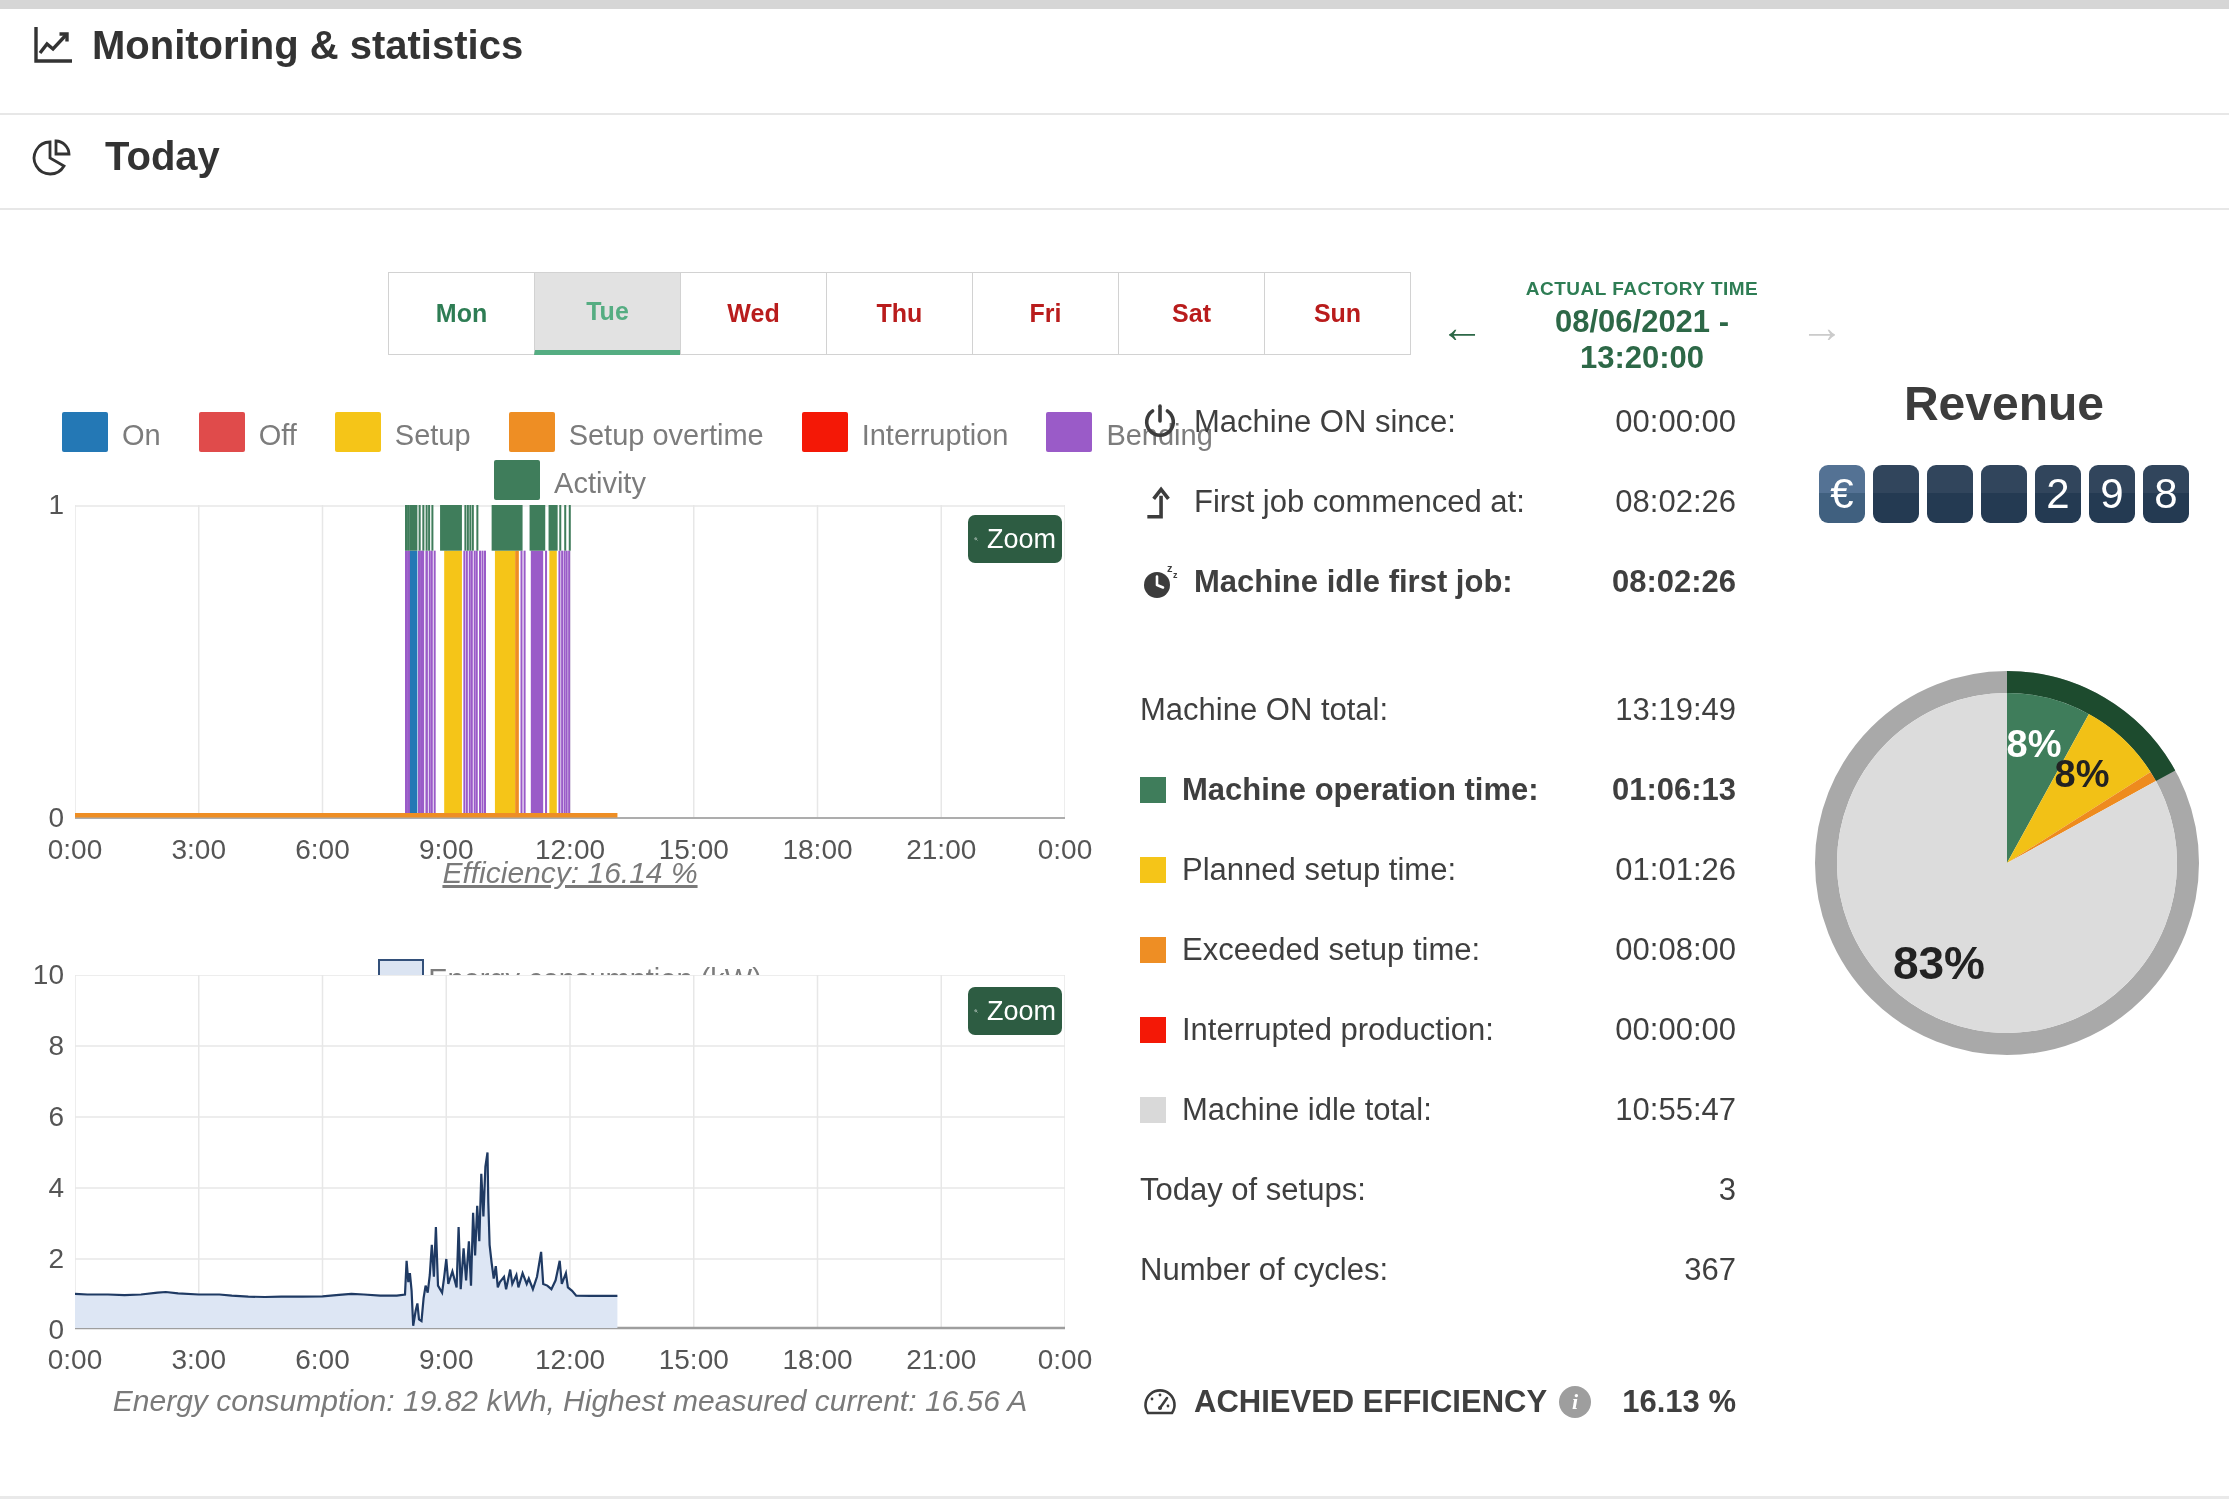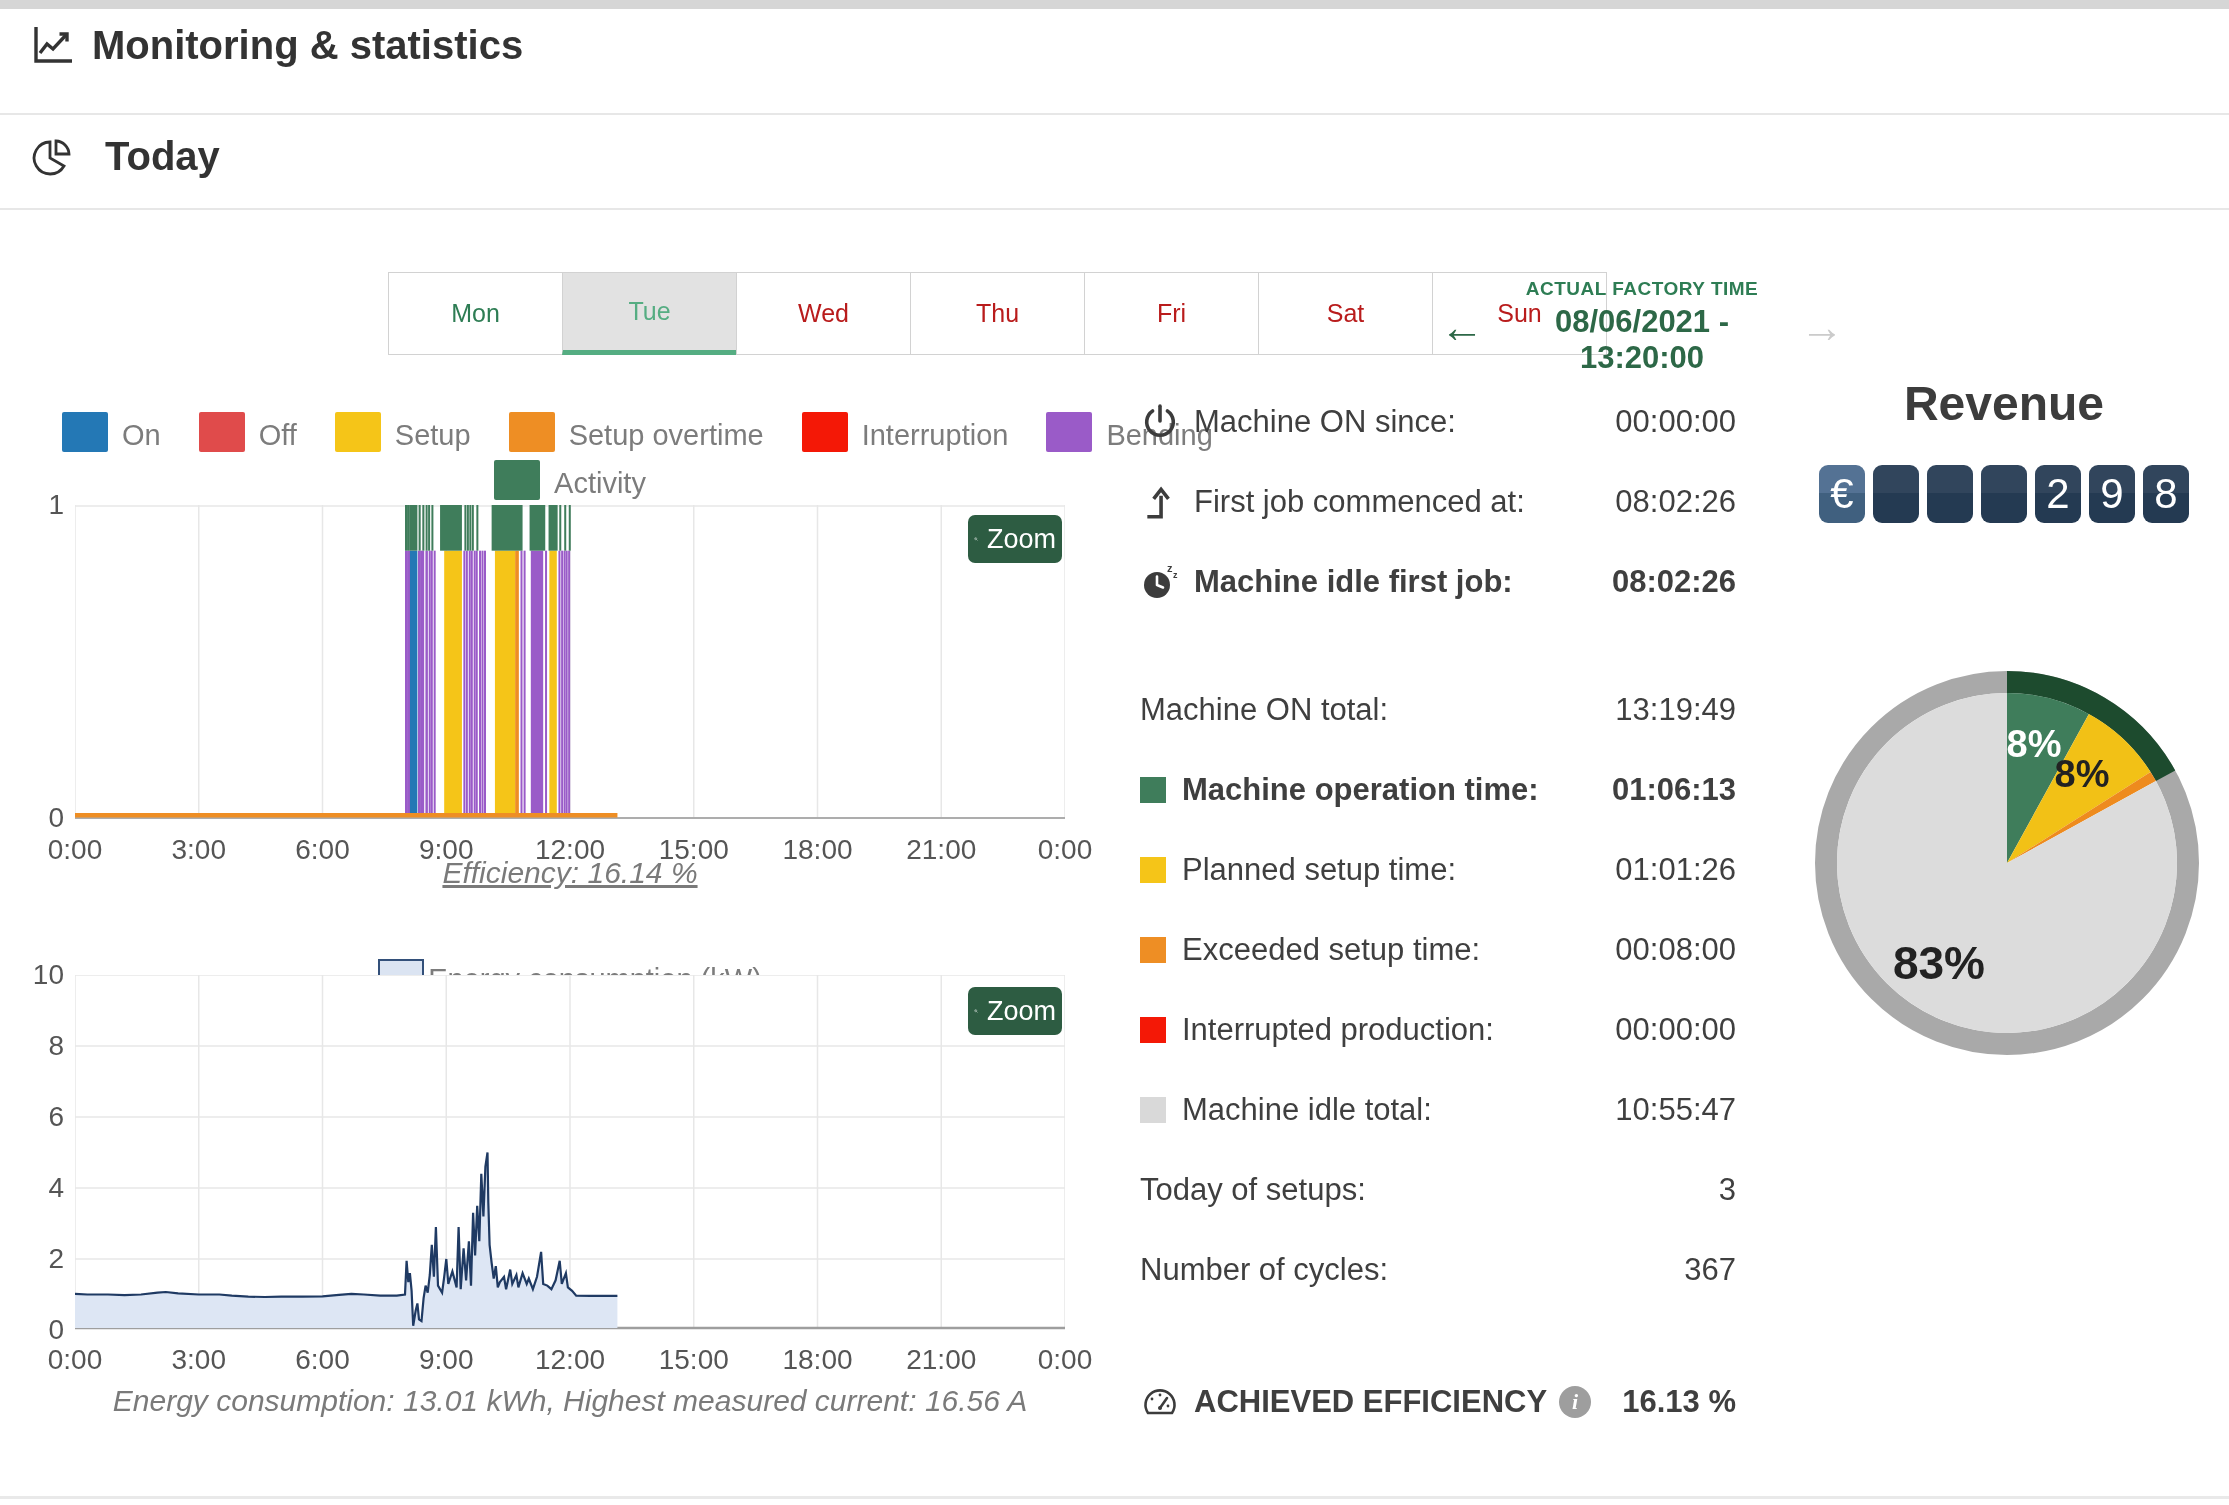--- a/index.html
+++ b/index.html
@@ -9,22 +9,22 @@
   
   #top-strip{left:0;top:0;width:2229px;height:9px;background:#d6d6d6;}
   .divider{left:0;width:2229px;height:2px;background:#e7e7e7;}
   
   #page-header{left:30px;top:22px;display:flex;align-items:center;gap:16px;}
   #page-title{font-size:40px;font-weight:bold;color:#333;}
   #section-header{left:32px;top:134px;display:flex;align-items:center;gap:31px;}
   #section-title{font-size:40px;font-weight:bold;color:#333;}
   
   #tabs{left:388px;top:272px;display:flex;}
-  .tab{width:175px;height:83px;box-sizing:border-box;border:1px solid #d2d2d2;margin-left:-1px;
-       display:flex;align-items:center;justify-content:center;font-size:25px;font-weight:normal;
+  .tab{width:147px;height:83px;box-sizing:border-box;border:1px solid #d2d2d2;margin-left:-1px;
+       display:flex;align-items:center;justify-content:center;font-size:25px;font-weight:bold;
        background:#fff;cursor:pointer;}
   .tab:first-child{margin-left:0;}
   .tab.enabled{color:#2e7d54;}
   .tab.active{background:#e2e2e2;color:#55ad82;border-bottom:5px solid #55ad82;}
   .tab.disabled{color:#b91c1c;}
   
   #factory{left:1432px;top:278px;width:420px;display:flex;align-items:center;}
   .nav-arrow{font-size:44px;font-weight:bold;line-height:1;background:none;border:none;cursor:pointer;padding:0 8px;}
   #prev-arrow{color:#2d6847;}
   #next-arrow{color:#cbcbcb;}
@@ -266,21 +266,21 @@
   <button id="energy-zoom" class="zoom-btn">
     <svg width="26" height="26" viewBox="0 0 26 26">
       <circle cx="11" cy="11" r="7" stroke="#fff" stroke-width="2.6" fill="none"></circle>
       <line x1="16.2" y1="16.2" x2="23" y2="23" stroke="#fff" stroke-width="3.2"></line>
       <line x1="11" y1="8" x2="11" y2="14" stroke="#fff" stroke-width="2"></line>
       <line x1="8" y1="11" x2="14" y2="11" stroke="#fff" stroke-width="2"></line>
     </svg>
     <span>Zoom</span>
   </button>
 </div>
-<div id="energy-caption" class="caption">Energy consumption: 13.01 kWh, Highest measured current: 16.56 A</div>
+<div id="energy-caption" class="caption">Energy consumption: 19.82 kWh, Highest measured current: 16.56 A</div>
 
 <div id="stats" class="abs">
     <div class="stat-row">
       <span class="stat-icon">
         <svg width="38" height="38" viewBox="0 0 36 36">
           <path d="M18 3v14" stroke="#3c3c3c" stroke-width="3.4" stroke-linecap="round" fill="none"></path>
           <path d="M11 7.5a12.6 12.6 0 1 0 14 0" stroke="#3c3c3c" stroke-width="3.4" stroke-linecap="round" fill="none"></path>
         </svg>
       </span>
       <span class="stat-label">

